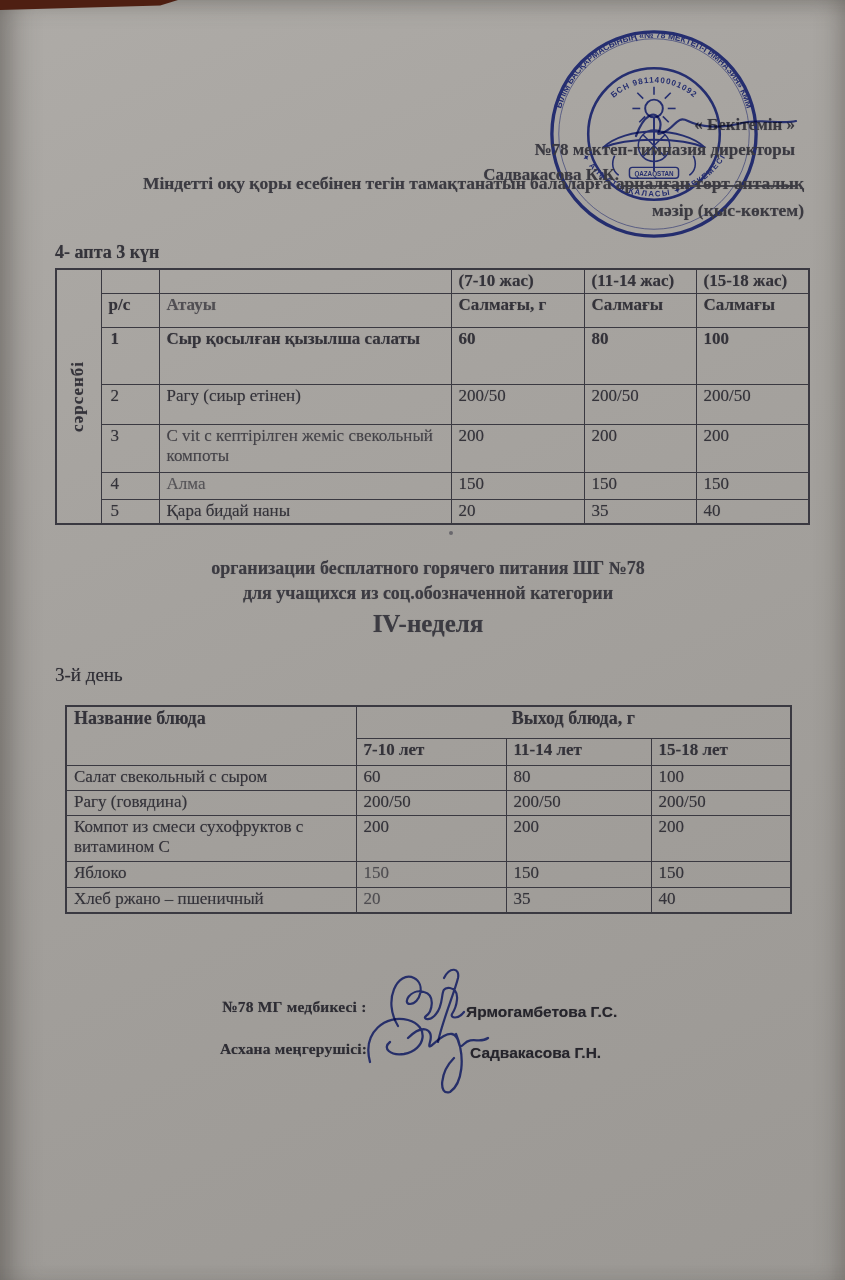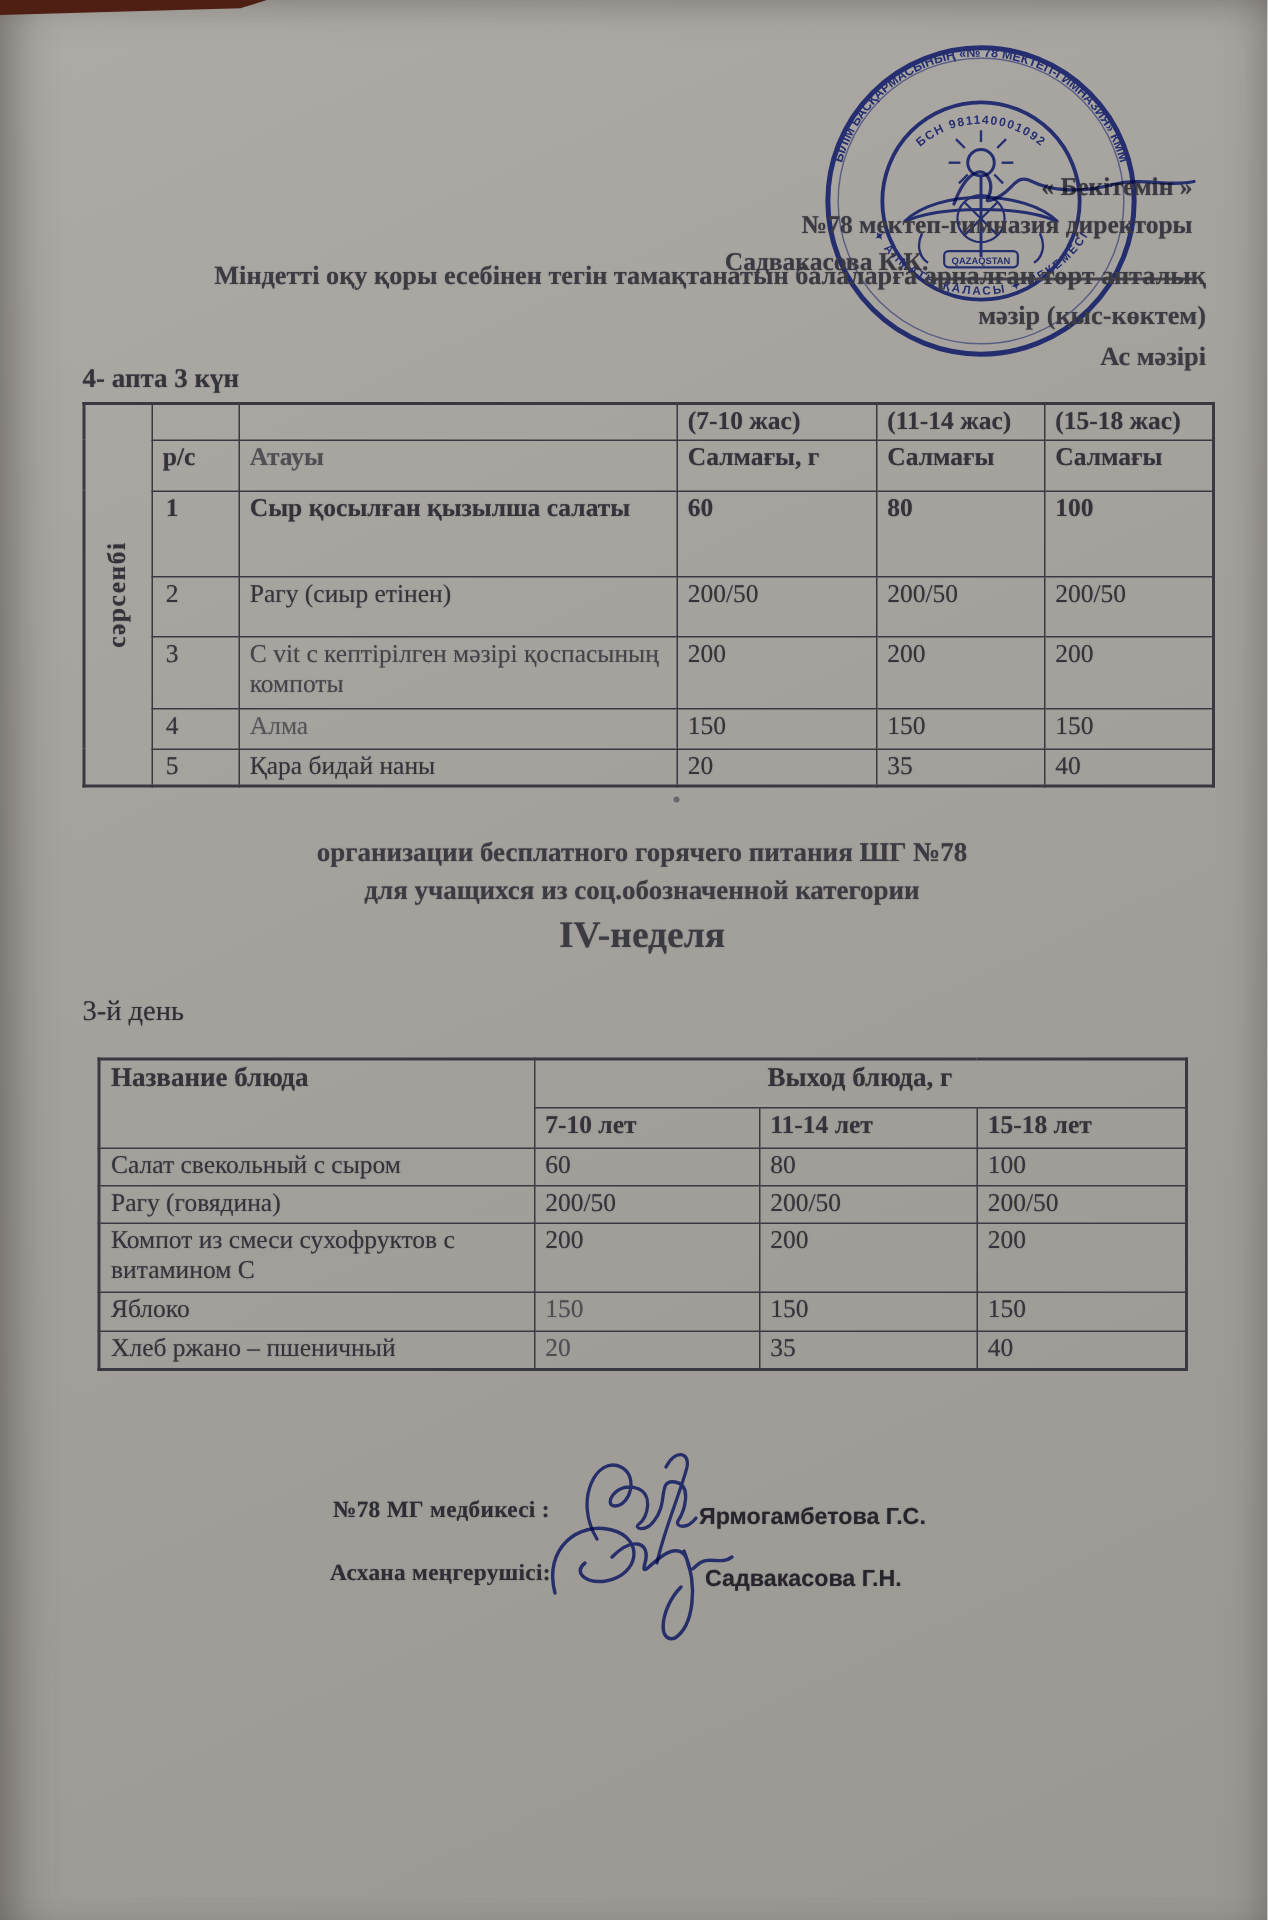--- a/index.html
+++ b/index.html
@@ -105,21 +105,20 @@
     </div>
   </div>
 
   <svg class="sig-svg" style="left:630px;top:104px;width:170px;height:44px" viewBox="0 0 170 44">
     <path d="M 6 32 C 14 10 26 5 30 17 C 33 27 23 32 32 29 C 46 24 46 11 58 17 C 70 23 90 25 112 19 C 132 14 150 21 166 17" stroke="#2838a8" stroke-width="2.2" fill="none" stroke-linecap="round"></path>
   </svg>
 
   <div class="txt title-kk">
     <div>Міндетті оқу қоры есебінен  тегін тамақтанатын балаларға арналған төрт  апталық</div>
     <div>мәзір (қыс-көктем)</div>
-    <div>Ас  мәзірі</div>
   </div>
 
   <div class="txt week-label">4- апта  3 күн</div>
 
   <table class="doc-table t-kk">
     <colgroup>
         <col style="width:45px">
         <col style="width:58px">
         <col style="width:292px">
       <col style="width:133px">
@@ -153,21 +152,21 @@
     </tr>
     <tr style="height:40px">
       <td class="num">2</td>
       <td>Рагу (сиыр етінен)</td>
       <td>200/50</td>
       <td>200/50</td>
       <td>200/50</td>
     </tr>
     <tr style="height:48px">
       <td class="num">3</td>
-      <td style="opacity:.85">С vit с кептірілген мәзірі қоспасының компоты</td>
+      <td style="opacity:.85">С vit с кептірілген жеміс свекольный компоты</td>
       <td>200</td>
       <td>200</td>
       <td>200</td>
     </tr>
     <tr style="height:27px">
       <td class="num">4</td>
       <td style="opacity:.7">Алма</td>
       <td>150</td>
       <td>150</td>
       <td>150</td>

